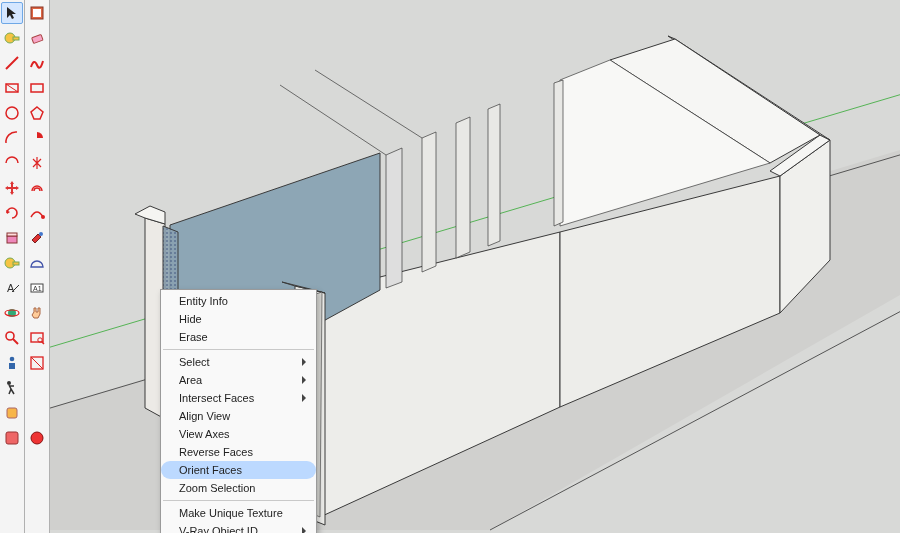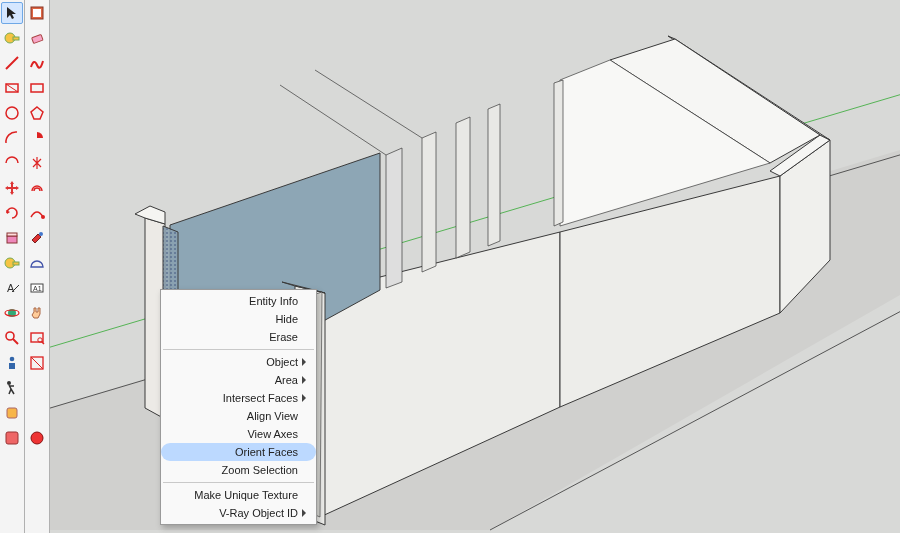--- a/index.html
+++ b/index.html
@@ -72,21 +72,20 @@
     min-width: 155px;
     font-size: 11px;
     color: #222;
   }
   .cm-item {
     padding: 2px 18px 2px 18px;
     line-height: 14px;
     white-space: nowrap;
     cursor: default;
     position: relative;
-    text-align: right;
   }
   .cm-item.hovered { background: #bcd9ff; border-radius: 9px; }
   .cm-item.has-sub::after {
     content: "";
     position: absolute;
     right: 6px;
     top: 50%;
     transform: translateY(-50%);
     border: 4px solid transparent;
     border-left-color: #444;
@@ -344,23 +343,24 @@
       </pattern>
     </defs>
   </svg>
 </div>
 
 <div class="context-menu" id="cm" style="left: 160px; top: 289px;">
     <div class="cm-item">Entity Info</div>
     <div class="cm-item">Hide</div>
     <div class="cm-item">Erase</div>
     <div class="cm-sep"></div>
-    <div class="cm-item has-sub">Object</div>
+    <div class="cm-item has-sub">Select</div>
     <div class="cm-item has-sub">Area</div>
     <div class="cm-item has-sub">Intersect Faces</div>
     <div class="cm-item">Align View</div>
     <div class="cm-item">View Axes</div>
+    <div class="cm-item">Reverse Faces</div>
     <div class="cm-item hovered">Orient Faces</div>
     <div class="cm-item">Zoom Selection</div>
     <div class="cm-sep"></div>
     <div class="cm-item">Make Unique Texture</div>
     <div class="cm-item has-sub">V-Ray Object ID</div>
   </div>
 
 </body></html>

